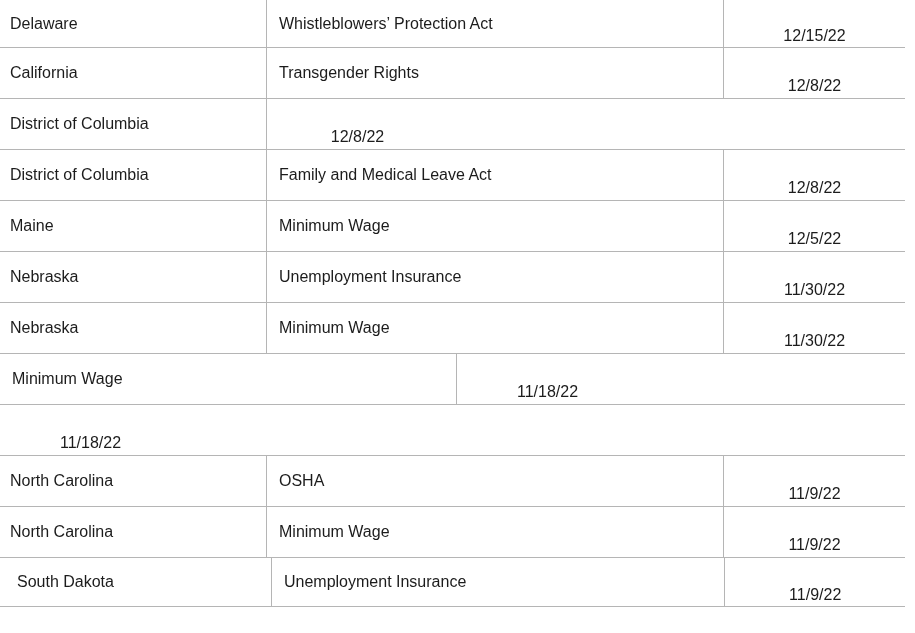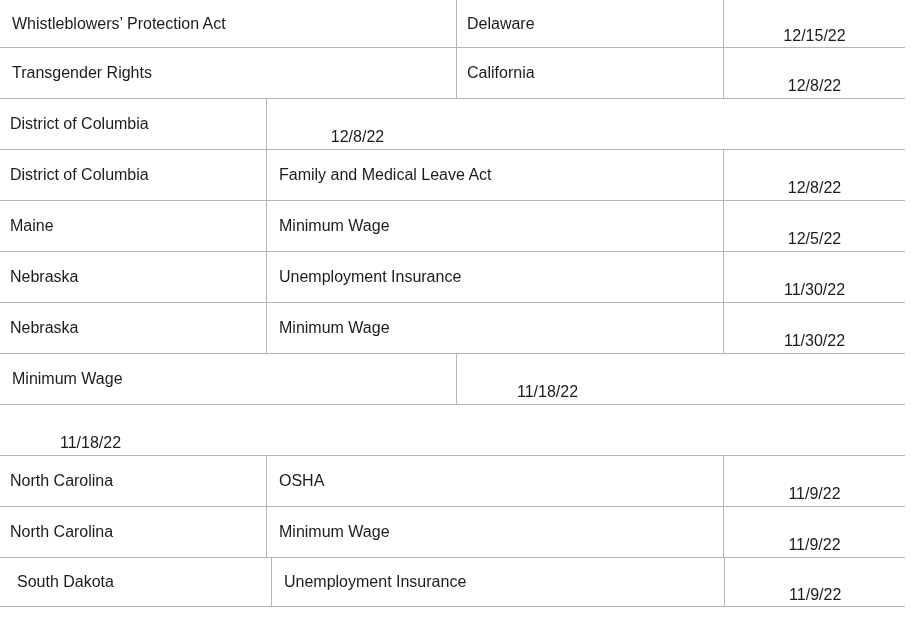--- a/index.html
+++ b/index.html
@@ -55,27 +55,27 @@
     justify-content: center;
     text-align: center;
     margin-top: 25px;
   }
 </style>
 </head>
 <body>
 
 <div class="table">
     <div class="row">
+    <div class="cell c-state">Delaware</div>
     <div class="cell c-topic">Whistleblowers’ Protection Act</div>
-    <div class="cell c-state">Delaware</div>
     <div class="cell c-date">12/15/22</div>
   </div>
     <div class="row">
+    <div class="cell c-state">California</div>
     <div class="cell c-topic">Transgender Rights</div>
-    <div class="cell c-state">California</div>
     <div class="cell c-date">12/8/22</div>
   </div>
     <div class="row">
     <div class="cell c-state">District of Columbia</div>
     <div class="cell c-date">12/8/22</div>
   </div>
     <div class="row">
     <div class="cell c-state">District of Columbia</div>
     <div class="cell c-topic">Family and Medical Leave Act</div>
     <div class="cell c-date">12/8/22</div>

